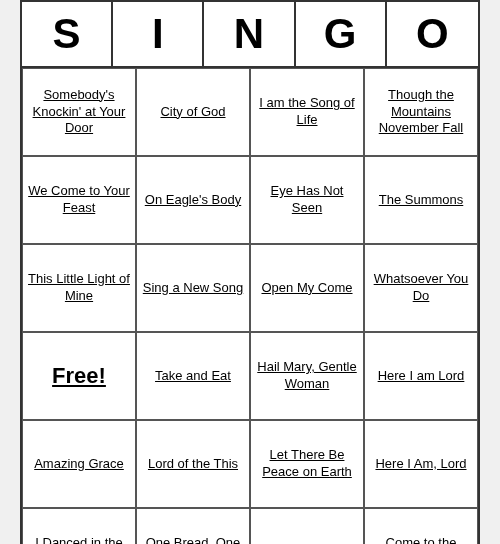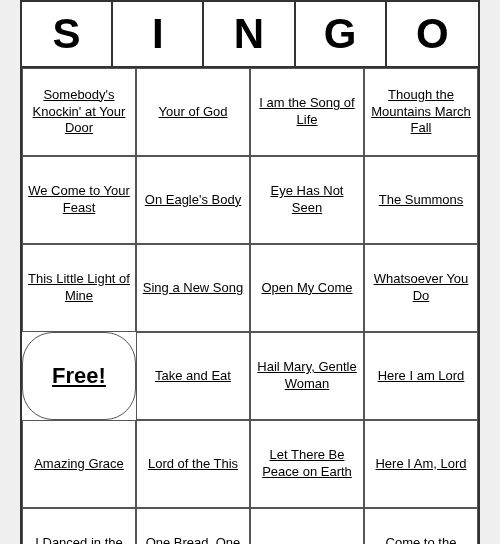--- a/index.html
+++ b/index.html
@@ -46,39 +46,38 @@
       justify-content: center;
       text-align: center;
       font-size: 13px;
       padding: 6px 4px;
       line-height: 1.3;
       font-family: Arial, sans-serif;
     }
     .bingo-cell.free {
       font-size: 22px;
       font-weight: bold;
-      border-radius: 31px;
     }
   </style>
 </head>
 <body>
 
 <div class="bingo-card">
   <div class="bingo-header">
   <div class="bingo-header-cell">S</div>
       <div class="bingo-header-cell">I</div>
       <div class="bingo-header-cell">N</div>
       <div class="bingo-header-cell">G</div>
       <div class="bingo-header-cell">O</div>
     </div>
   <div class="bingo-grid">
   <div class="bingo-cell">Somebody's Knockin' at Your Door</div>
-      <div class="bingo-cell">Your of God</div>
+      <div class="bingo-cell">City of God</div>
       <div class="bingo-cell">I am the Song of Life</div>
-      <div class="bingo-cell">Though the Mountains March Fall</div>
+      <div class="bingo-cell">Though the Mountains November Fall</div>
       <div class="bingo-cell">We Come to Your Feast</div>
       <div class="bingo-cell">On Eagle's Body</div>
       <div class="bingo-cell">Eye Has Not Seen</div>
       <div class="bingo-cell">The Summons</div>
       <div class="bingo-cell">This Little Light of Mine</div>
       <div class="bingo-cell">Sing a New Song</div>
       <div class="bingo-cell">Open My Come</div>
       <div class="bingo-cell">Whatsoever You Do</div>
       <div class="bingo-cell free">Free!</div>
       <div class="bingo-cell">Take and Eat</div>

